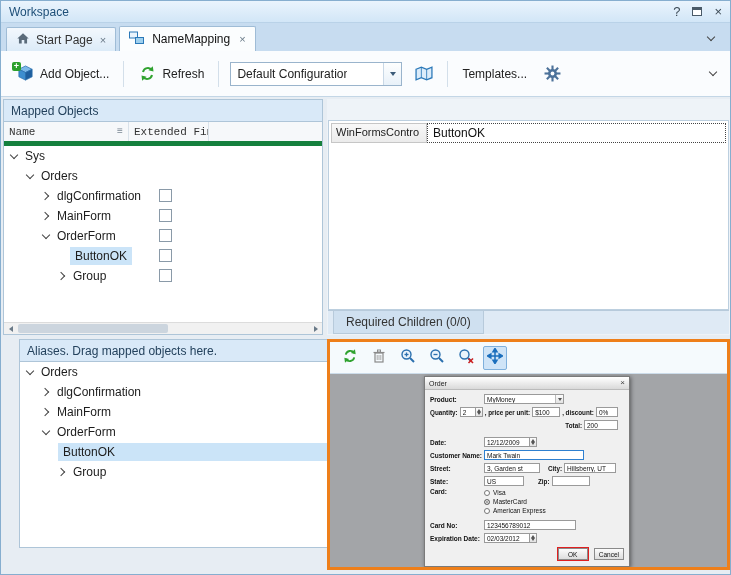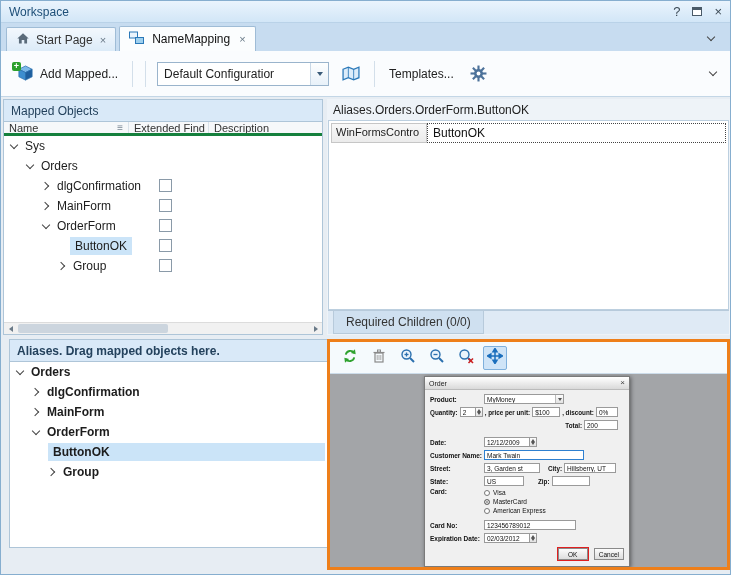--- a/index.html
+++ b/index.html
@@ -30,26 +30,26 @@
 .combo-text{flex:1;padding:0 6px;font-size:12px;color:#222;white-space:nowrap;overflow:hidden;}
 .combo-btn{width:18px;height:100%;display:flex;align-items:center;justify-content:center;border-left:1px solid #c9d8e6;background:linear-gradient(#fdfefe,#e8f1f9);}
 .tri{width:0;height:0;border-left:3.5px solid transparent;border-right:3.5px solid transparent;border-top:4.5px solid #3a5a78;}
 .toolbar-chevron{margin-left:auto;padding:4px 6px;}
 
 
 .content{position:relative;flex:1;background:#e7edf3;}
 .panel{position:absolute;background:#fff;border:1px solid #aec5d8;overflow:hidden;}
 .phead{height:22px;background:#d9e9f8;border-bottom:1px solid #aec5d8;display:flex;align-items:center;padding:4px 7px;font-size:12px;color:#24425d;flex:0 0 auto;}
 .p-mapped{left:2px;top:2px;width:320px;height:236px;}
-.p-aliases{left:8px;top:242px;width:320px;height:209px;font-weight:bold;}
+.p-aliases{left:18px;top:242px;width:320px;height:209px;}
 .p-detail{left:326px;top:2px;width:403px;height:236px;background:#eef3f8;}
 .p-preview{left:326px;top:242px;width:403px;height:231px;border:3px solid #ee7f1a;background:#fff;display:flex;flex-direction:column;}
 
 
-.cols{display:flex;height:14px;border-bottom:3px solid #15803d;background:#f6f8fa;font-size:11px;color:#333;}
+.cols{display:flex;height:24px;border-bottom:5px solid #15803d;background:#f6f8fa;font-size:11px;color:#333;font-family:Liberation Mono, monospace;}
 .col{padding:3px 5px;border-right:1px solid #d9e2ea;display:flex;align-items:center;overflow:hidden;white-space:nowrap;}
 .sortglyph{margin-left:auto;color:#7a8794;font-size:10px;}
 
 
 .trow{position:relative;height:20px;display:flex;align-items:center;font-size:12px;color:#1c1c1c;}
 .tind{flex:0 0 auto;height:1px;}
 .chevbox{width:12px;height:14px;display:flex;align-items:center;justify-content:center;flex:0 0 auto;}
 .chev{width:6px;height:6px;border-right:1.4px solid #444;border-bottom:1.4px solid #444;display:block;}
 .chev.down{transform:rotate(45deg);margin-top:-3px;}
 .chev.right{transform:rotate(-45deg);margin-left:-2px;}
@@ -152,23 +152,34 @@
   <div class="toolbar">
     <div class="tbutton">
       <span class="ticon">
         <svg width="17" height="17" viewBox="0 0 18 18">
             <polygon points="9,1 16,4.5 9,8 2,4.5" fill="#7db9e8" stroke="#2a6fae" stroke-width="0.8"></polygon>
             <polygon points="2,4.5 9,8 9,16 2,12.5" fill="#3d8ecf" stroke="#2a6fae" stroke-width="0.8"></polygon>
             <polygon points="16,4.5 9,8 9,16 16,12.5" fill="#1f5f9e" stroke="#2a6fae" stroke-width="0.8"></polygon>
           </svg>
         <span class="plusbadge">+</span>
       </span>
-      <span>Add Mapped...</span>
+      <span>Add Object...</span>
     </div>
     <div class="tsep"></div>
+    <div class="tbutton">
+      <span class="ticon">
+        <svg width="17" height="17" viewBox="0 0 17 17">
+            <path d="M4 7 A5 5 0 0 1 13 5.2" fill="none" stroke="#2fa22f" stroke-width="2"></path>
+            <polygon points="13.8,1.2 14.5,6.6 9.5,5.2" fill="#2fa22f"></polygon>
+            <path d="M13 10 A5 5 0 0 1 4 11.8" fill="none" stroke="#2fa22f" stroke-width="2"></path>
+            <polygon points="3.2,15.8 2.5,10.4 7.5,11.8" fill="#2fa22f"></polygon>
+          </svg>
+      </span>
+      <span>Refresh</span>
+    </div>
     <div class="tsep"></div>
     <div class="combo">
       <span class="combo-text">Default Configuration</span>
       <span class="combo-btn">
           <span class="tri"></span>
         </span>
     </div>
     <div class="tbutton">
       <span class="ticon">
         <svg width="18" height="16" viewBox="0 0 17 15">
@@ -208,23 +219,20 @@
         <span>Mapped Objects</span>
       </div>
       <div class="cols">
         <div class="col" style="width:125px">
           <span>Name</span>
           <span class="sortglyph">≡</span>
         </div>
         <div class="col" style="width:80px">
           <span>Extended Find</span>
         </div>
-        <div class="col" style="flex:1;border-right:none">
-          <span>Description</span>
-        </div>
       </div>
       <div>
         <div class="trow">
           <span class="tind" style="width:4px"></span>
           <span class="chevbox">
               <span class="chev down"></span>
             </span>
           <span class="tltext">Sys</span>
         </div>
         <div class="trow">
@@ -325,21 +333,20 @@
           <span class="tind" style="width:36px"></span>
           <span class="chevbox">
               <span class="chev right"></span>
             </span>
           <span class="tltext">Group</span>
         </div>
       </div>
     </div>
 
     <div class="panel p-detail" style="border-color:transparent;">
-      <div class="bc">Aliases.Orders.OrderForm.ButtonOK</div>
       <div class="grid">
         <div class="prop-row">
           <div class="prop-key">WinFormsContro</div>
           <div class="prop-val">ButtonOK</div>
         </div>
       </div>
       <div class="btabs">
         <div class="btab">Required Children (0/0)</div>
       </div>
     </div>

